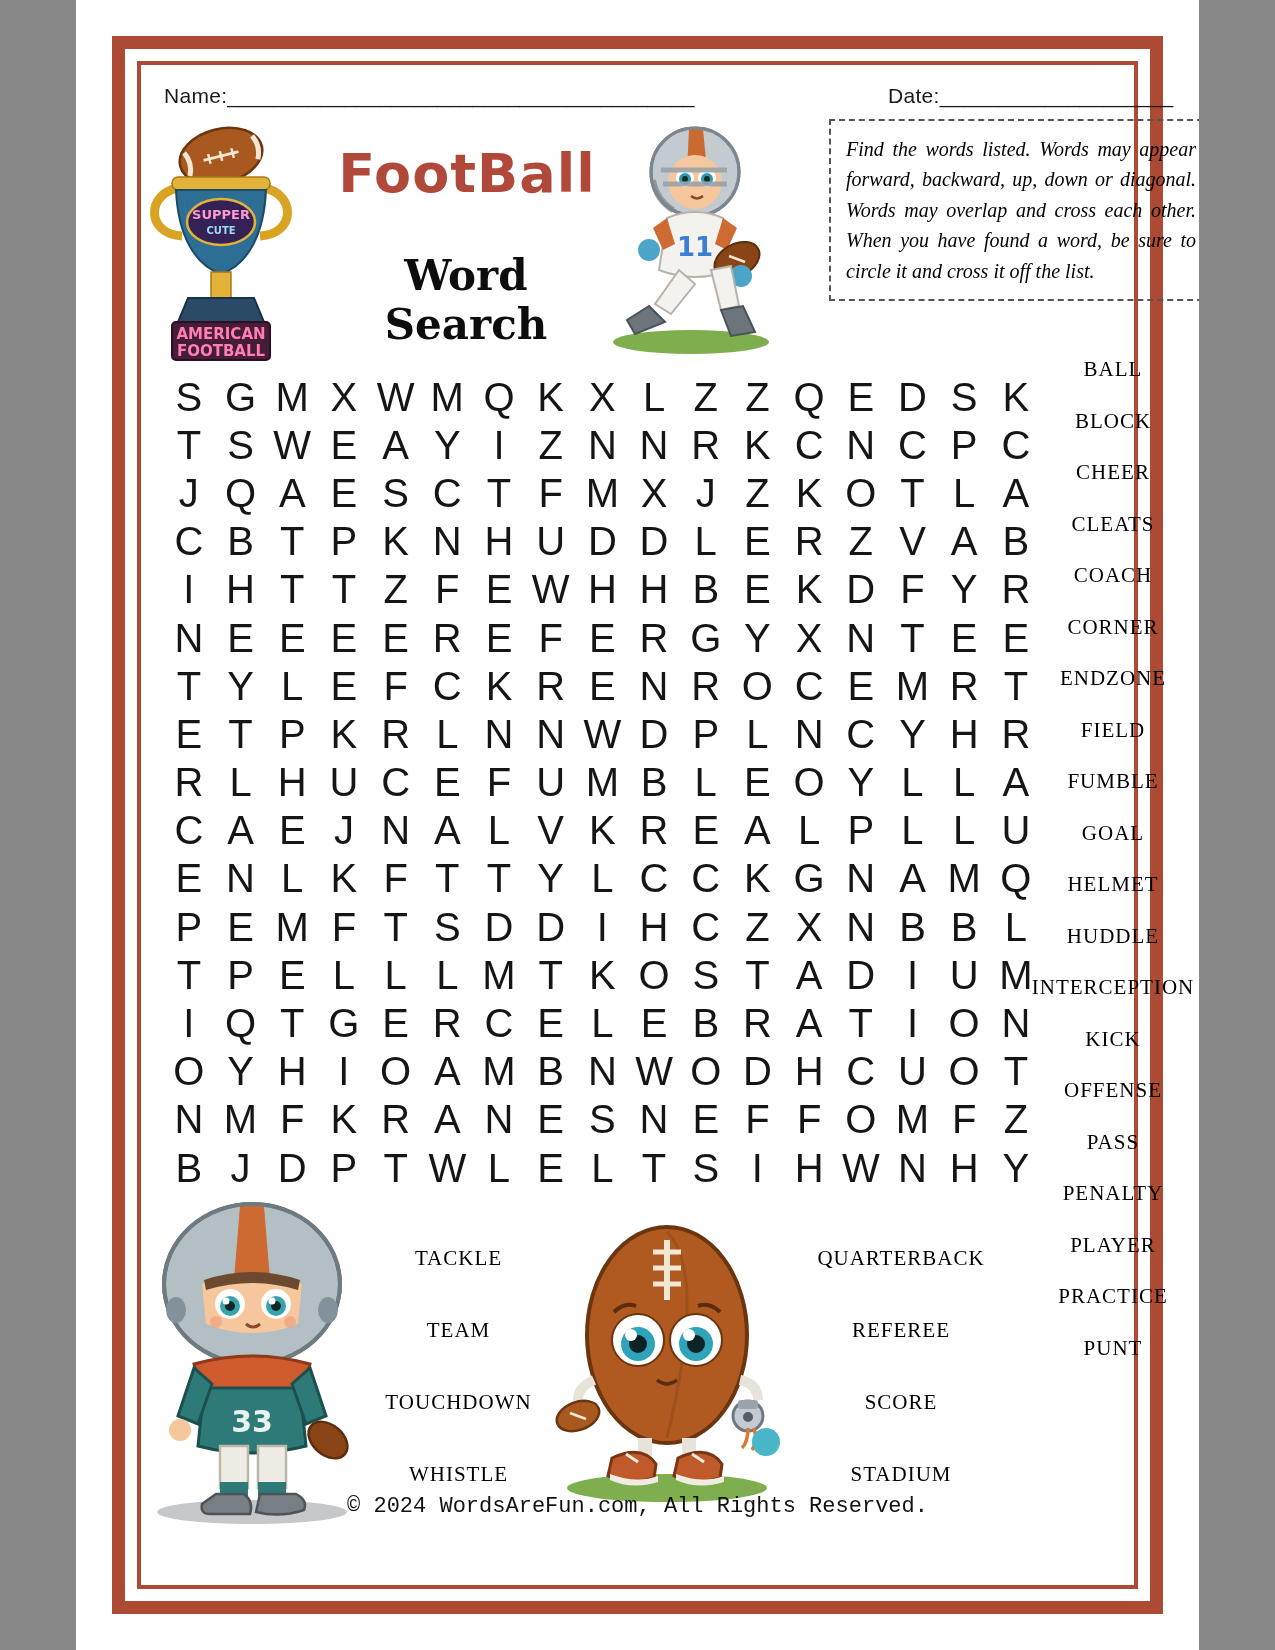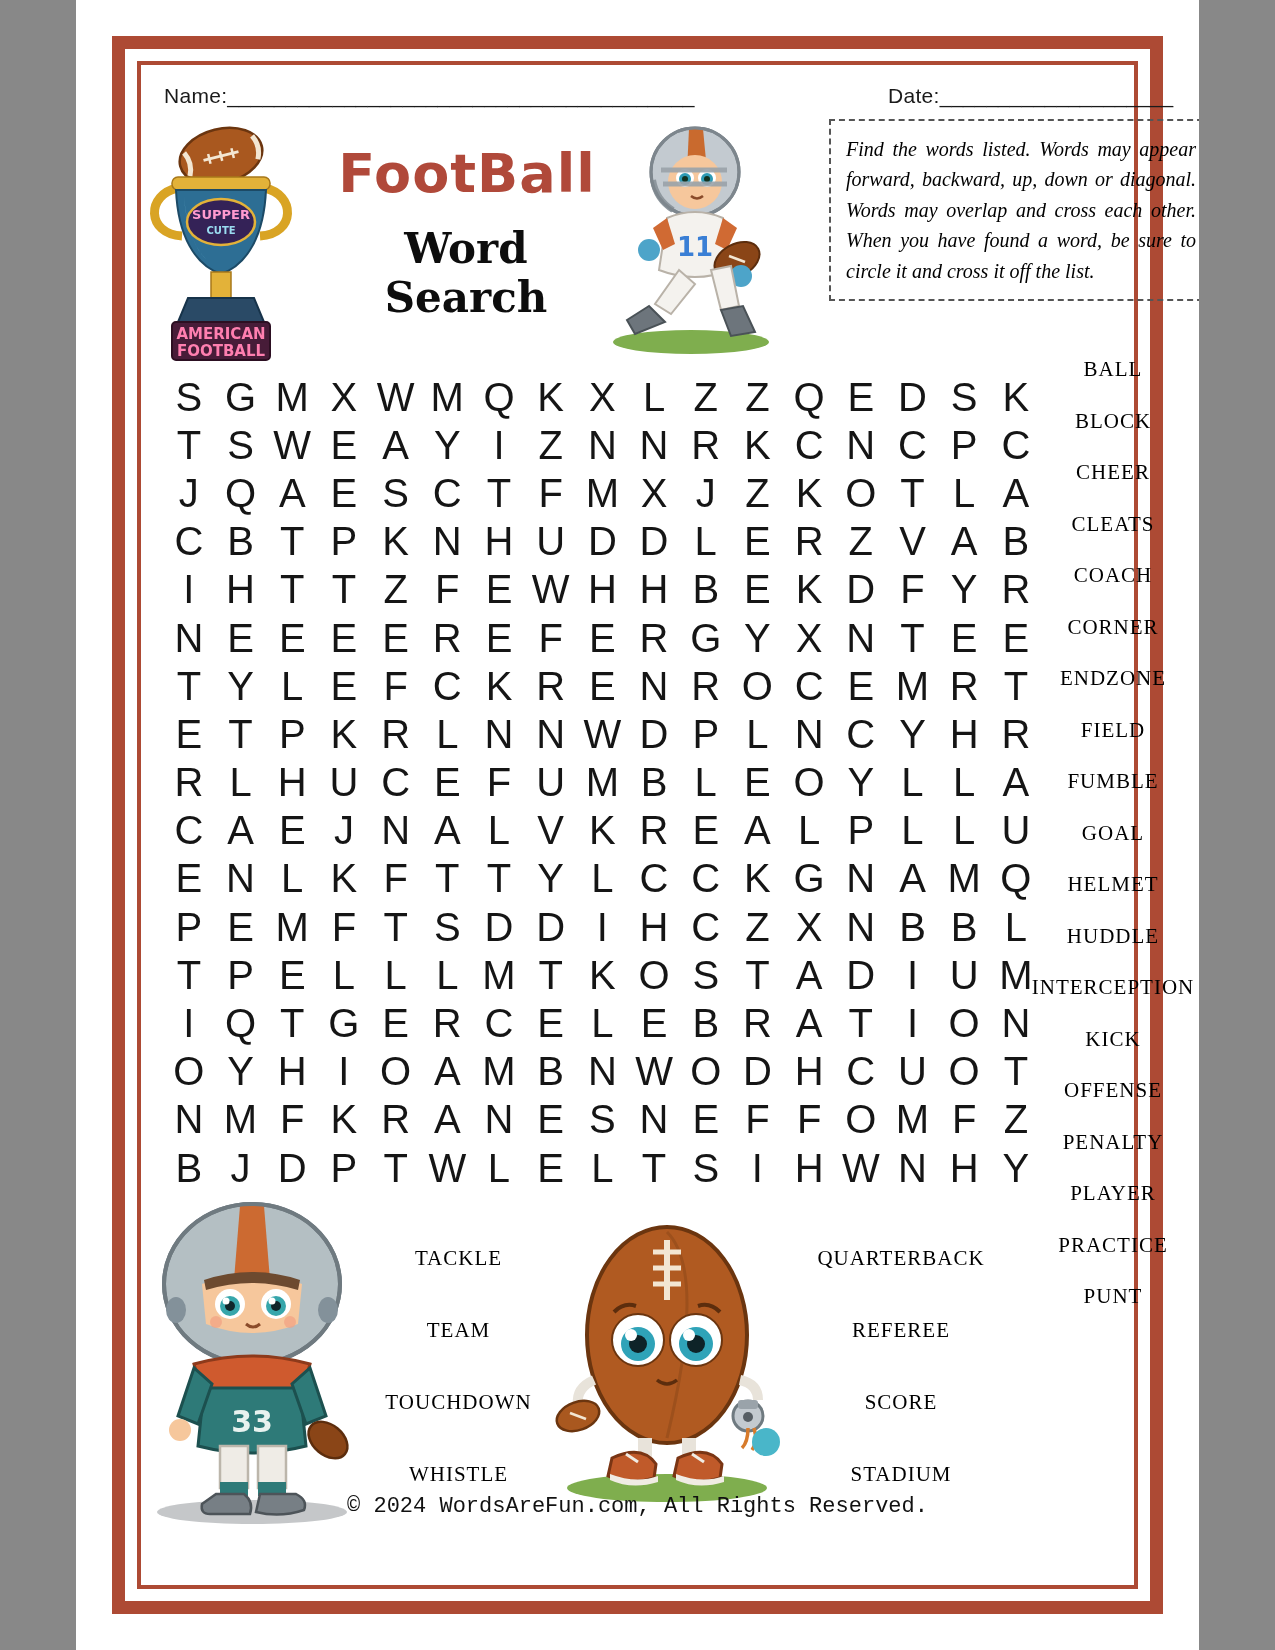--- a/index.html
+++ b/index.html
@@ -10,21 +10,21 @@
   .frame-inner{position:absolute;left:61px;top:61px;right:61px;bottom:61px;
         border:4px solid var(--frame,#ad4a34);pointer-events:none;}
 
   .name-row{position:absolute;left:88px;top:84px;font-size:21px;color:#1a1a1a;letter-spacing:.3px;}
   .date-row{position:absolute;left:800px;top:84px;font-size:21px;color:#1a1a1a;letter-spacing:.3px;margin-left:12px;}
   .fill-line{letter-spacing:0;}
 
   .title{position:absolute;left:248px;top:142px;width:286px;text-align:center;
         font-family:"DejaVu Sans",sans-serif;font-weight:800;font-size:54px;
         color:var(--title,#b0493a);letter-spacing:1px;}
-  .subtitle{position:absolute;left:240px;top:224px;width:300px;text-align:center;
+  .subtitle{position:absolute;left:240px;top:251px;width:300px;text-align:center;
         font-family:"DejaVu Serif",serif;font-weight:700;font-size:42px;color:#0d0d0d;}
 
   .instructions{position:absolute;left:753px;top:119px;width:384px;box-sizing:border-box;
         border:2px dashed #555;padding:13px 15px;font-family:"Liberation Serif",serif;
         font-size:20px;line-height:1.52;text-align:justify;color:#000;font-style:italic;}
 
   .grid{position:absolute;left:87px;top:373px;}
   .grid-row{display:flex;}
   .grid-cell{width:51.7px;height:48.2px;display:flex;align-items:center;justify-content:center;
         font-family:"Liberation Sans",sans-serif;font-size:40px;color:#151515;}
@@ -464,20 +464,21 @@
       <div class="word-item">CORNER</div>
       <div class="word-item">ENDZONE</div>
       <div class="word-item">FIELD</div>
       <div class="word-item">FUMBLE</div>
       <div class="word-item">GOAL</div>
       <div class="word-item">HELMET</div>
       <div class="word-item">HUDDLE</div>
       <div class="word-item">INTERCEPTION</div>
       <div class="word-item">KICK</div>
       <div class="word-item">OFFENSE</div>
+      <div class="word-item">PASS</div>
       <div class="word-item">PENALTY</div>
       <div class="word-item">PLAYER</div>
       <div class="word-item">PRACTICE</div>
       <div class="word-item">PUNT</div>
     </div>
   <div class="word-col" id="bottom-left-words">
       <div class="word-item">TACKLE</div>
       <div class="word-item">TEAM</div>
       <div class="word-item">TOUCHDOWN</div>
       <div class="word-item">WHISTLE</div>

